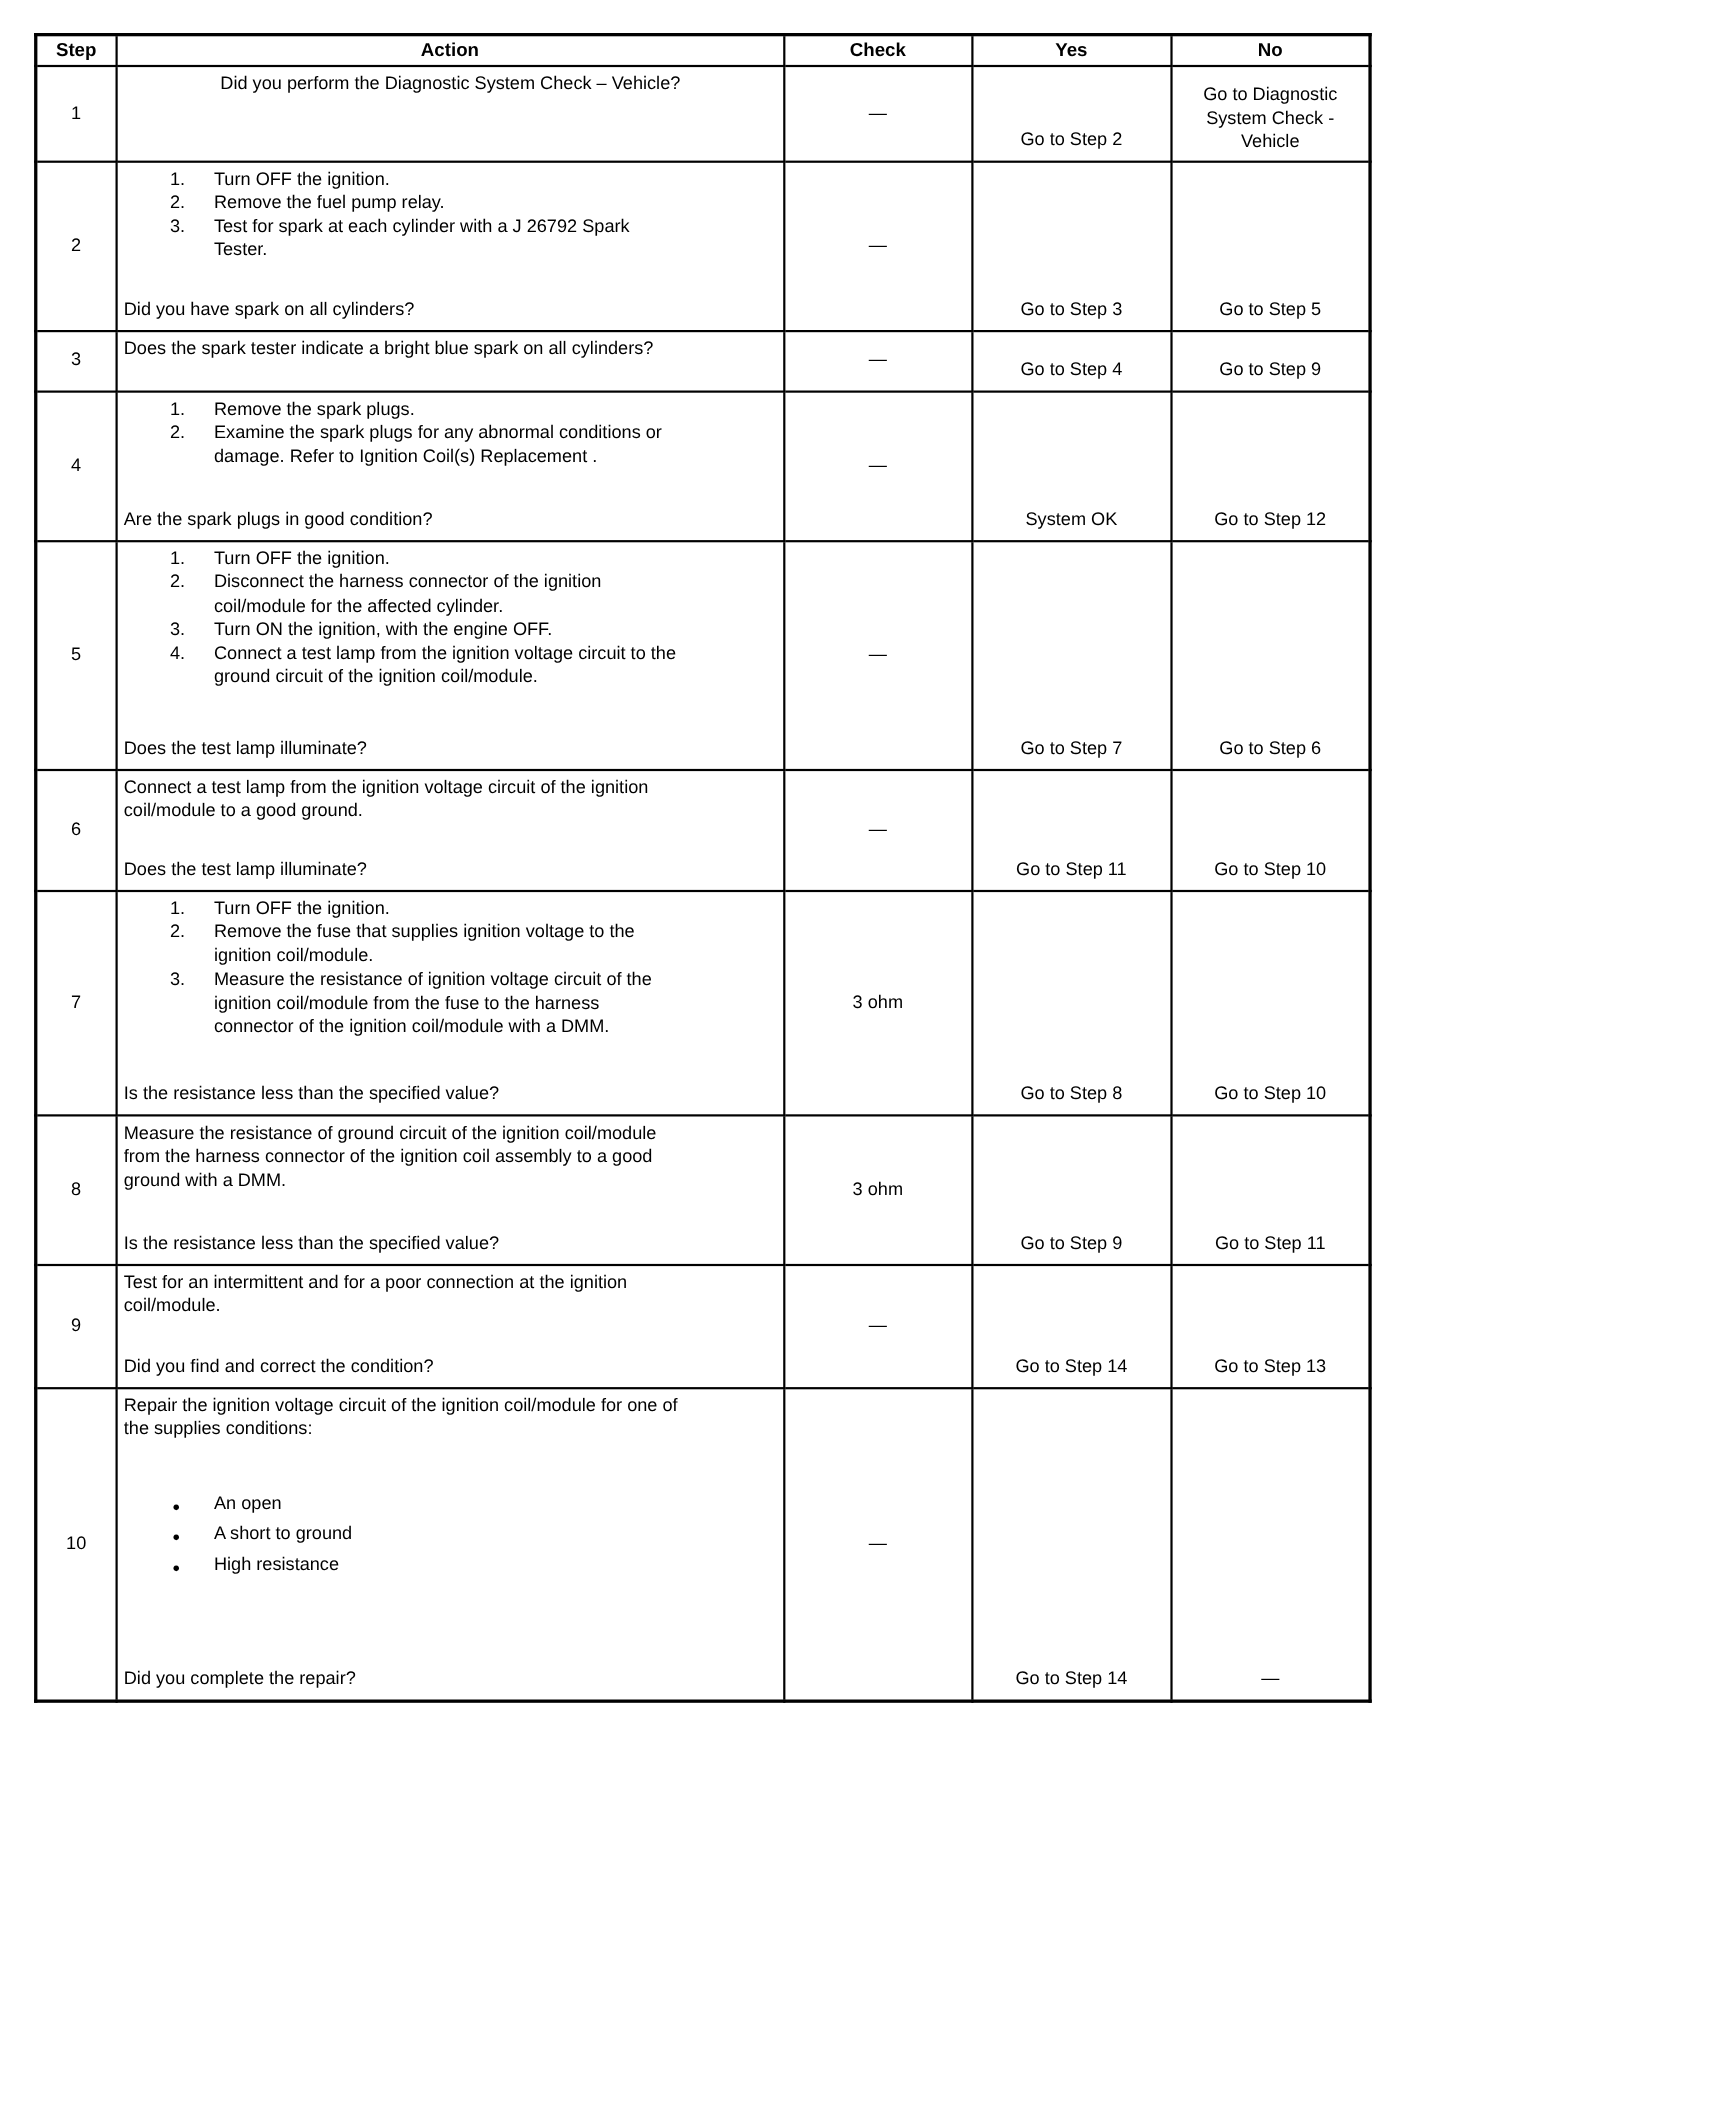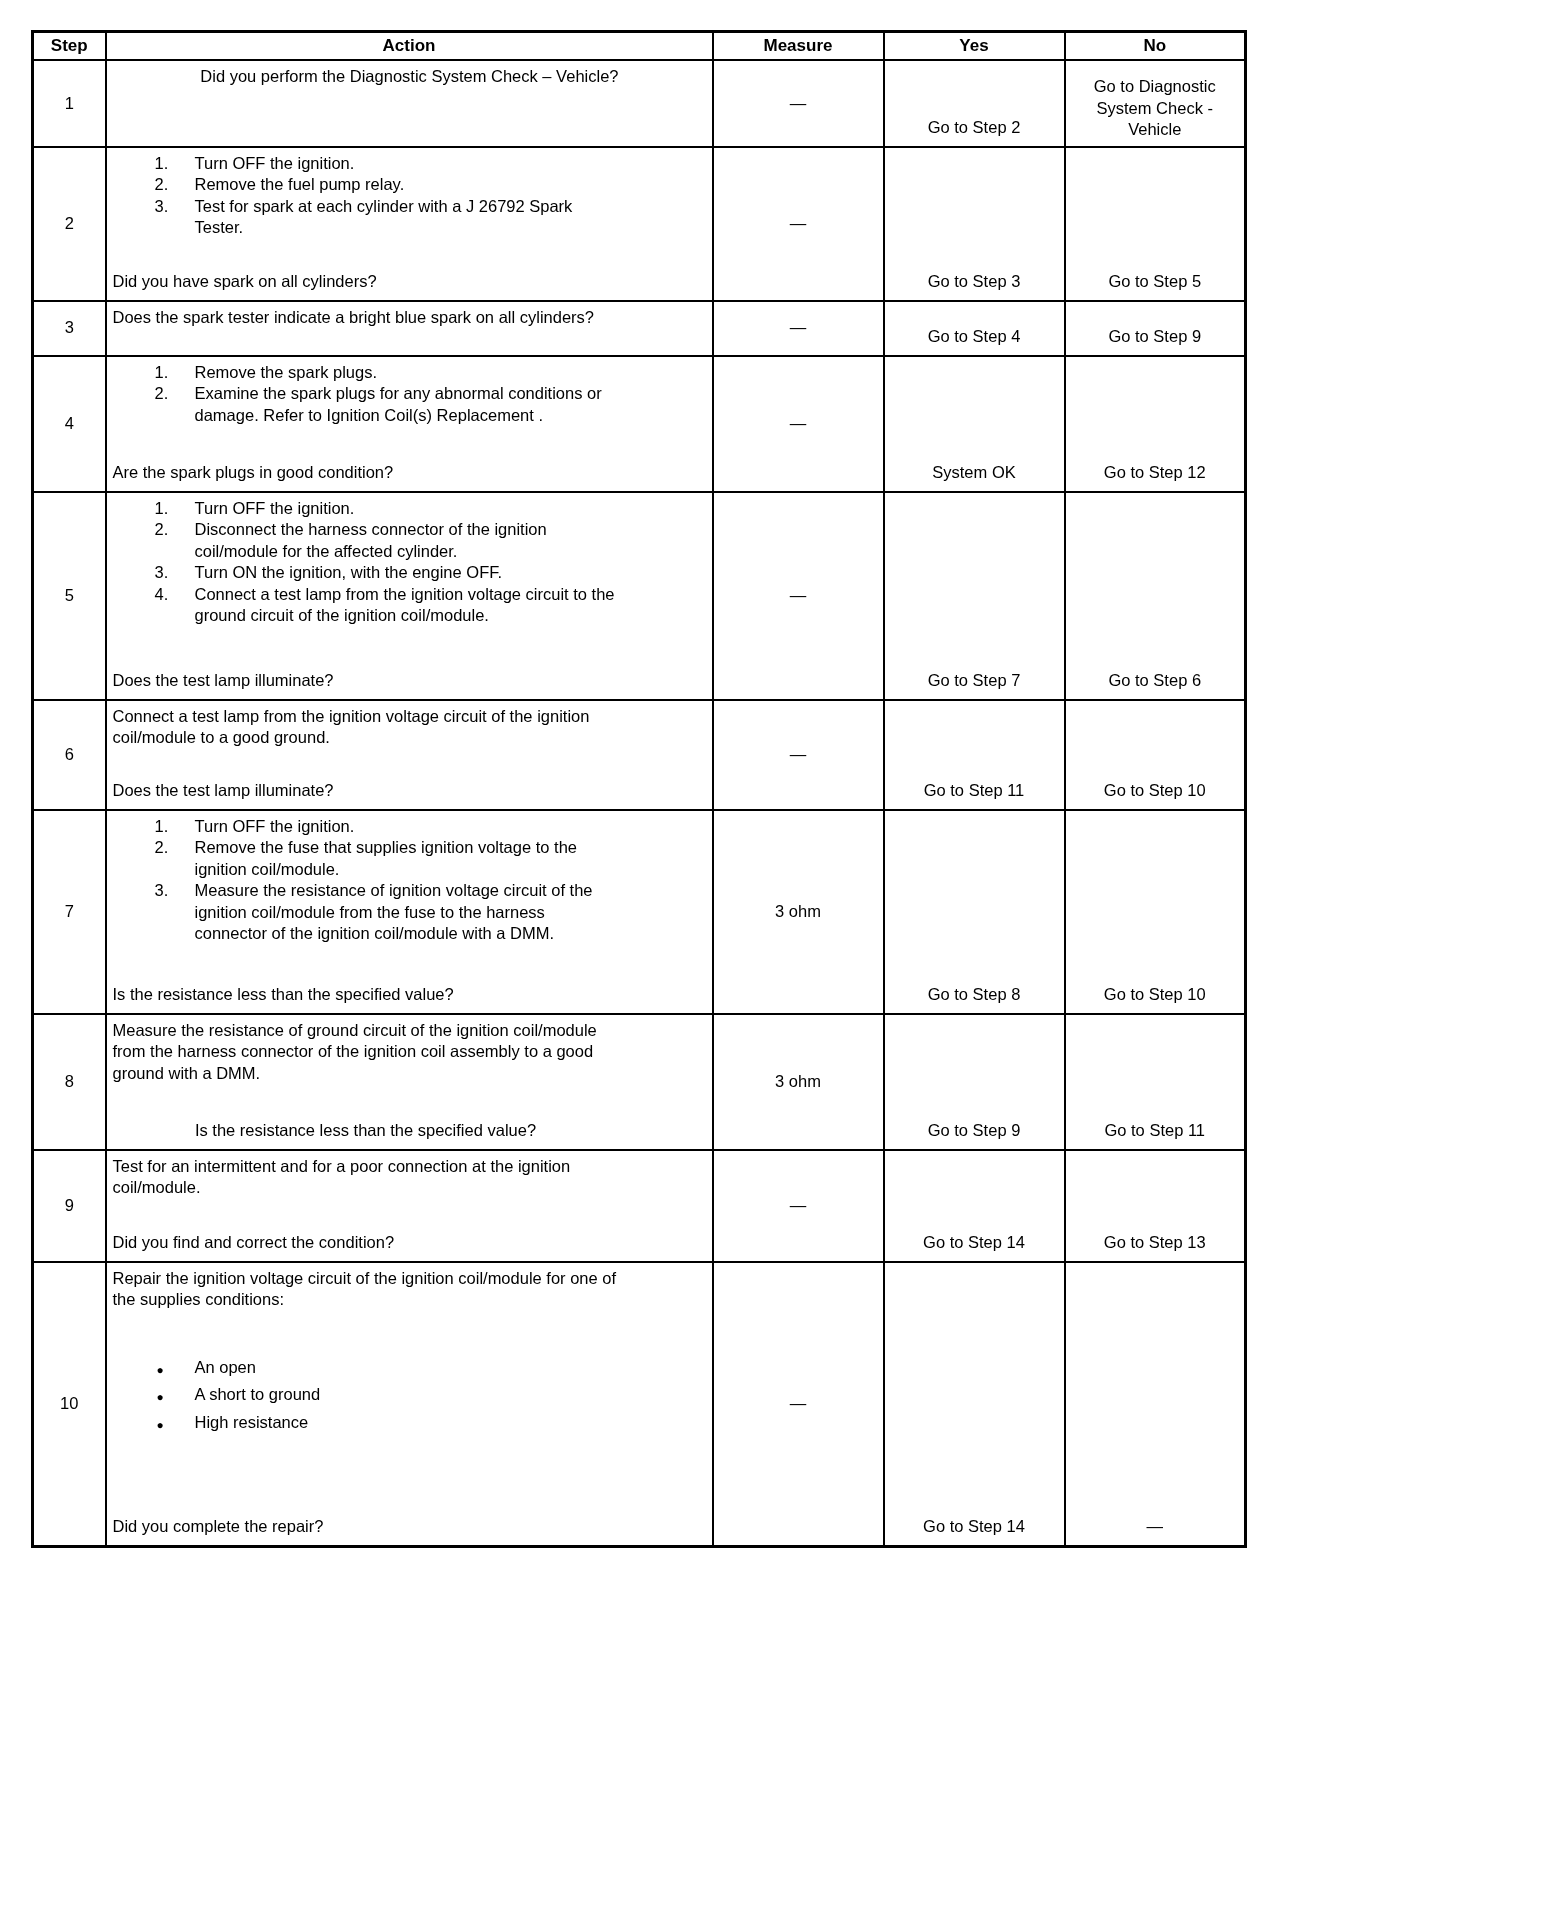--- a/index.html
+++ b/index.html
@@ -109,21 +109,21 @@
       <col style="width:73px">
       <col style="width:607px">
       <col style="width:171px">
       <col style="width:181px">
       <col style="width:181px">
     </colgroup>
     <thead>
       <tr>
         <th>Step</th>
         <th>Action</th>
-        <th>Measure</th>
+        <th>Check</th>
         <th>Yes</th>
         <th>No</th>
       </tr>
     </thead>
     <tbody>
   <tr>
     <td class="step">1</td>
     <td class="action">
       <div class="action-inner" style="min-height: 71px; align-items: flex-end;">
               <div class="intro">Did you perform the Diagnostic System Check – Vehicle?</div>
@@ -223,21 +223,21 @@
             </div>
     </td>
     <td class="values">3 ohm</td>
     <td class="yes">Go to Step 8</td>
     <td class="no">Go to Step 10</td>
   </tr>
 
   <tr>
     <td class="step">8</td>
     <td class="action">
-      <div class="action-inner" style="min-height: 122px; align-items: center;">
+      <div class="action-inner" style="min-height: 122px;">
               <div class="intro">Measure the resistance of ground circuit of the ignition coil/module from the harness connector of the ignition coil assembly to a good ground with a DMM.</div>
               <div class="question">Is the resistance less than the specified value?</div>
             </div>
     </td>
     <td class="values">3 ohm</td>
     <td class="yes">Go to Step 9</td>
     <td class="no">Go to Step 11</td>
   </tr>
 
   <tr>

